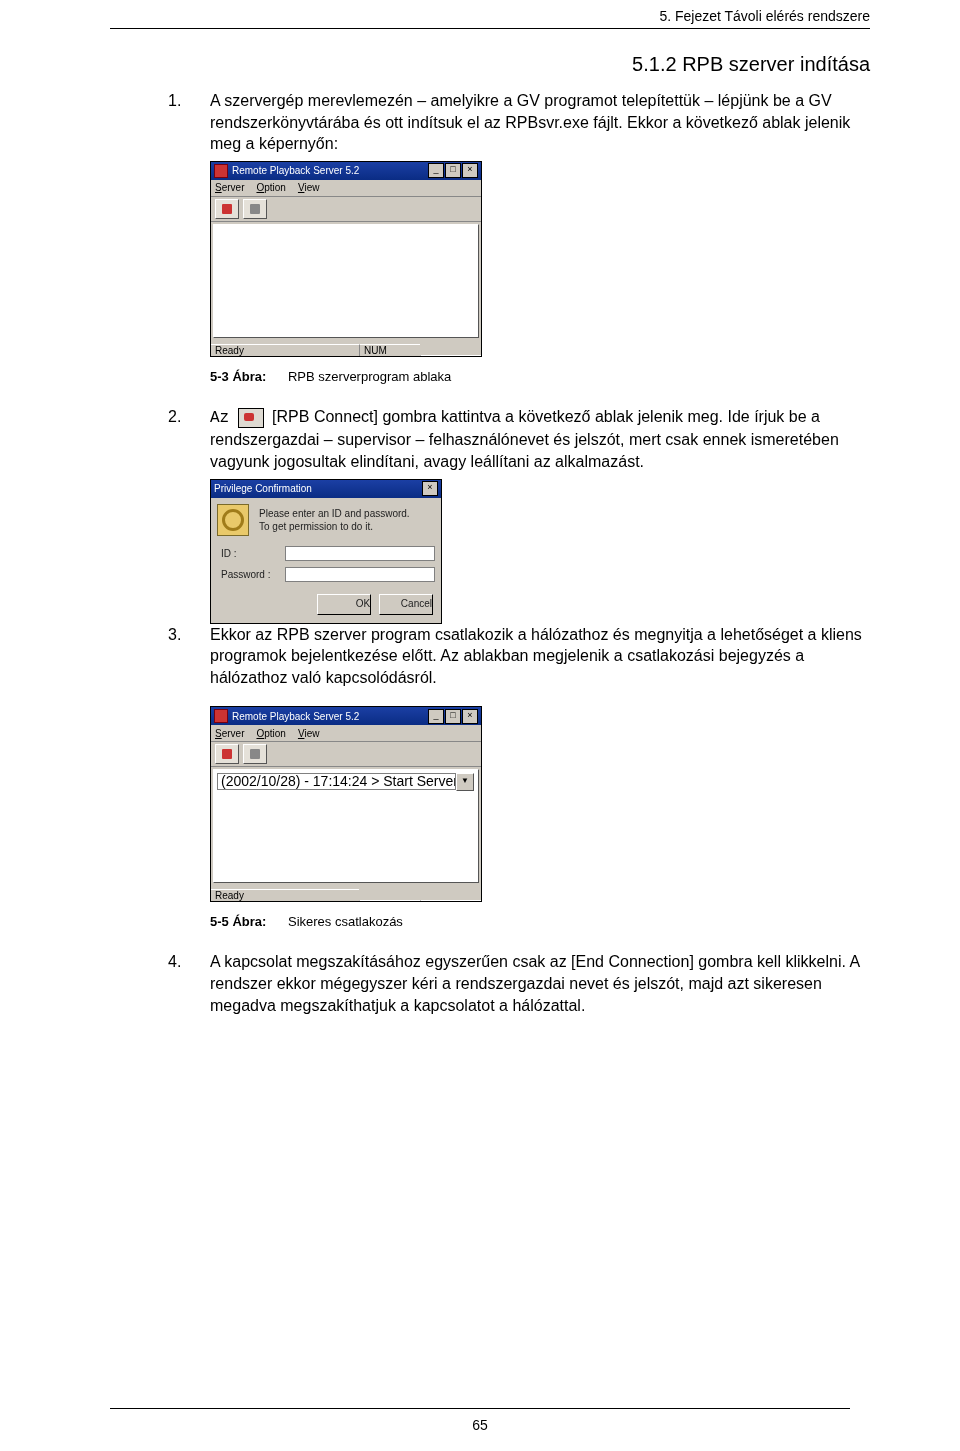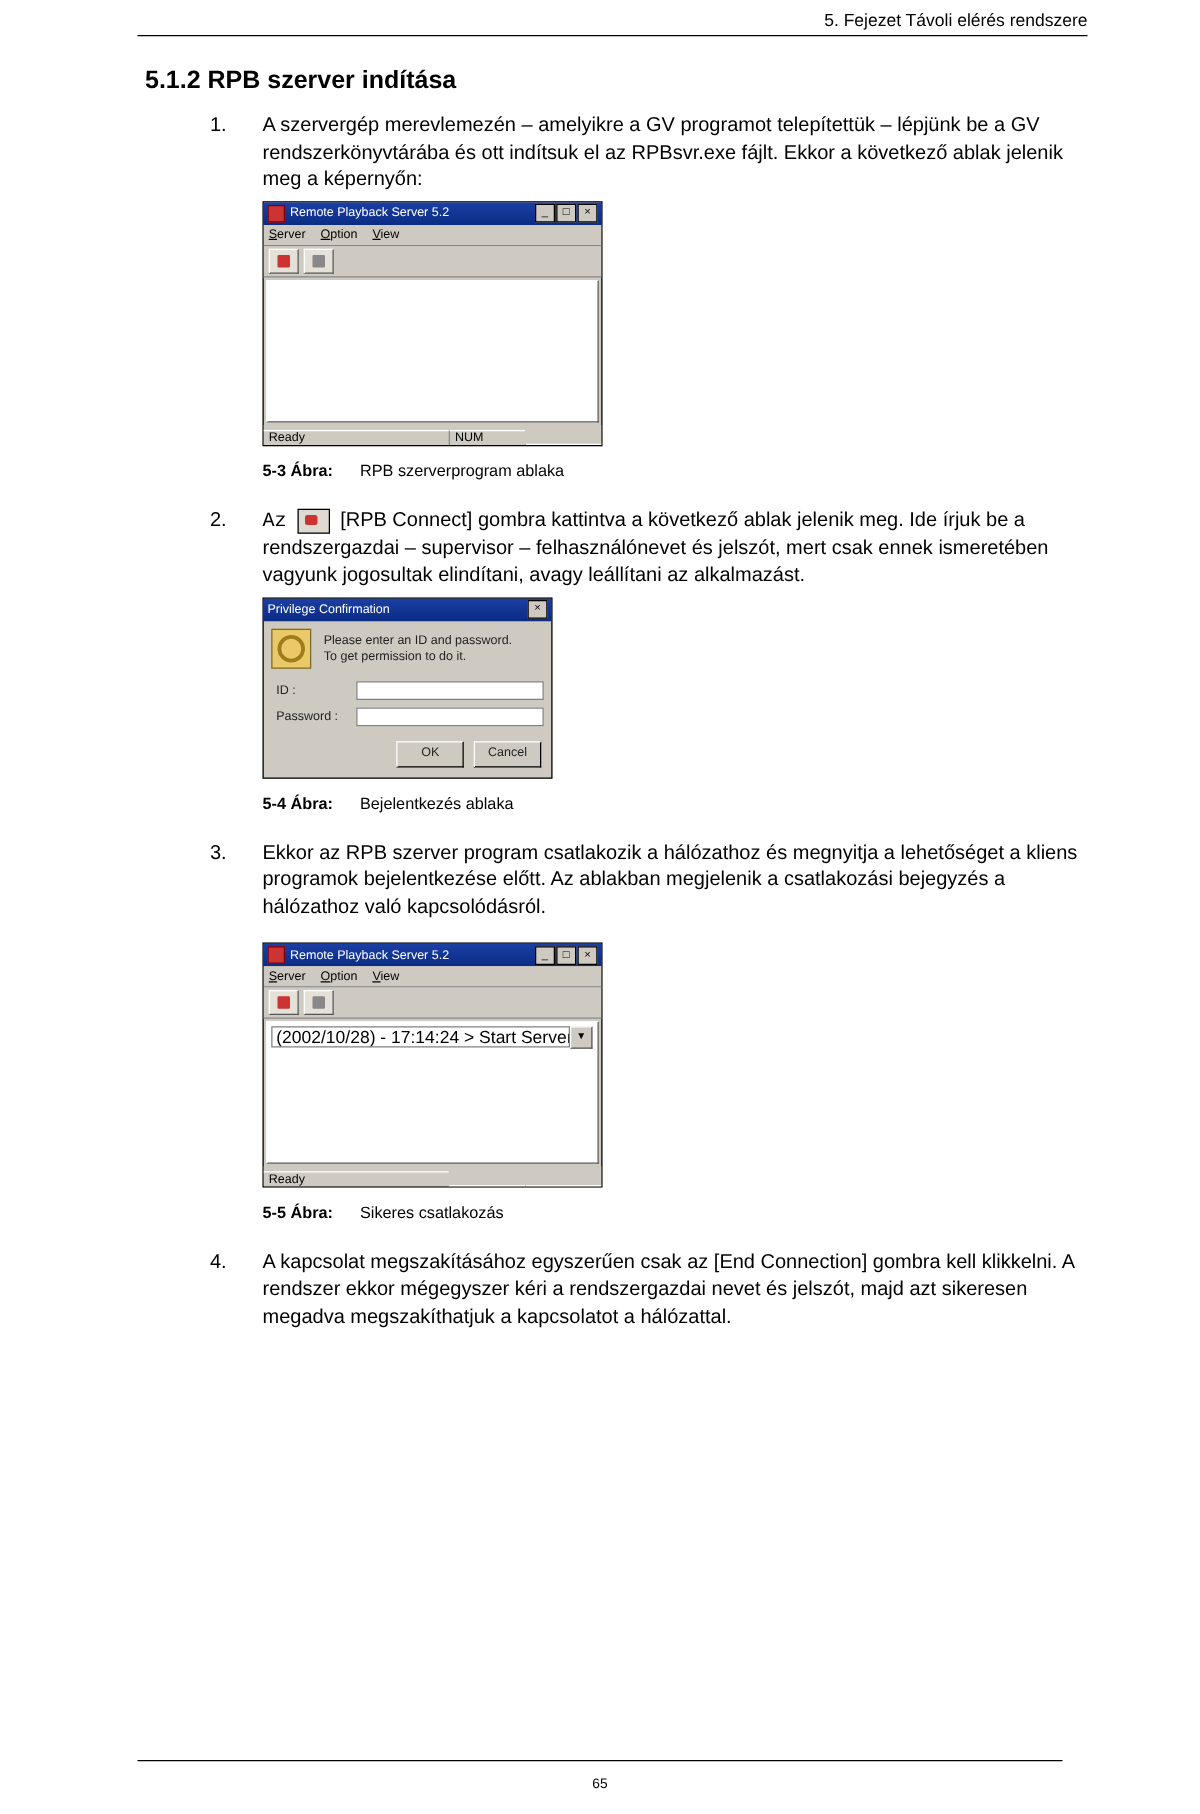--- a/index.html
+++ b/index.html
@@ -22,22 +22,23 @@
     font-size: 14px;
     margin: 0 0 4px 0;
   }
   .hr-top {
     border: none;
     border-top: 1px solid #000;
     margin: 0 0 24px 0;
   }
   .section-title {
     font-size: 20px;
-    font-weight: bold;
+    font-weight: normal;
     margin: 18px 0 14px 6px;
+    text-align: right;
   }
   .intro {
     font-size: 16px;
     line-height: 1.35;
     margin: 0 0 18px 58px;
   }
   .list-row {
     display: flex;
     font-size: 16px;
     line-height: 1.35;
@@ -233,30 +234,30 @@
   .dlg-btn {
     display: inline-block;
     width: 52px; height: 19px;
     background: #cfcac1;
     border-top: 1px solid #fff;
     border-left: 1px solid #fff;
     border-right: 1px solid #000;
     border-bottom: 1px solid #000;
     font-size: 10px;
     line-height: 18px;
-    text-align: center;
+    text-align: right;
     margin-left: 5px;
   }
   
   .pgnum {
     position: absolute;
     left: 0; right: 0;
     bottom: 18px;
     text-align: center;
-    font-size: 11px;
+    font-size: 14px;
   }
   .pg-hr {
     border: none;
     border-top: 1px solid #000;
     margin: 0 110px 0 110px;
     position: absolute;
     left: 0; right: 0;
     bottom: 42px;
   }
 </style>
@@ -343,24 +344,20 @@
       <div class="dlg-field">
         <label>Password :</label>
         <input type="password" style="">
       </div>
       <div class="dlg-buttons">
         <span class="dlg-btn">OK</span>
         <span class="dlg-btn">Cancel</span>
       </div>
     </div>
   </div>
-  <div class="caption">
-    <span class="cap-label">5-4 Ábra:</span>
-    <span>Bejelentkezés ablaka</span>
-  </div>
 
   <div class="list-row">
     <div class="list-num">3.</div>
     <div class="list-body">Ekkor az RPB szerver program csatlakozik a hálózathoz és megnyitja a lehetőséget a kliens programok bejelentkezése előtt. Az ablakban megjelenik a csatlakozási bejegyzés a hálózathoz való kapcsolódásról.</div>
   </div>
 
   <div class="win win1" style="margin-top:18px">
     <div class="titlebar">
       <div class="ticon"></div>
       <div class="wtitle">Remote Playback Server 5.2</div>

